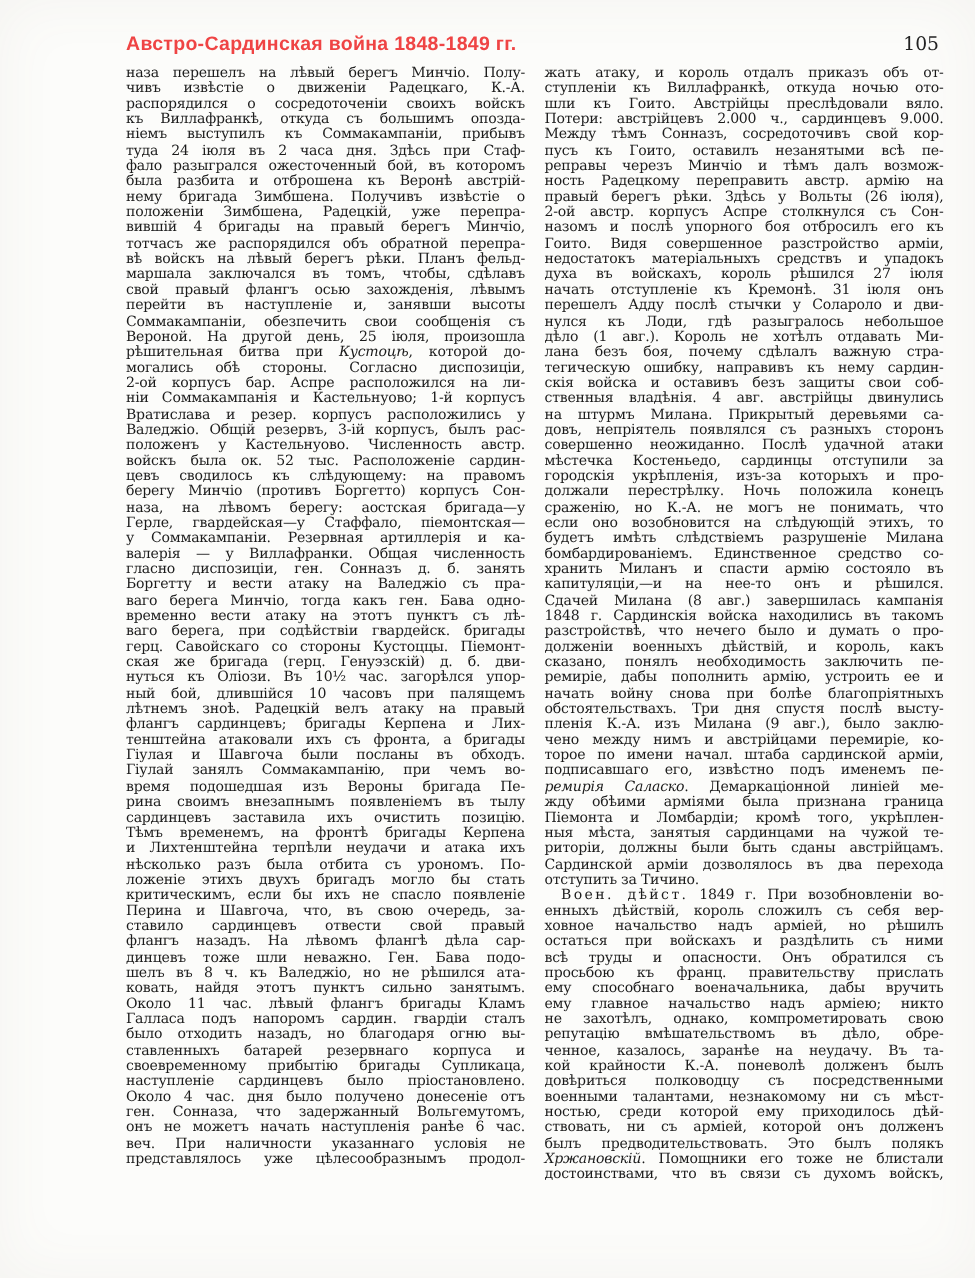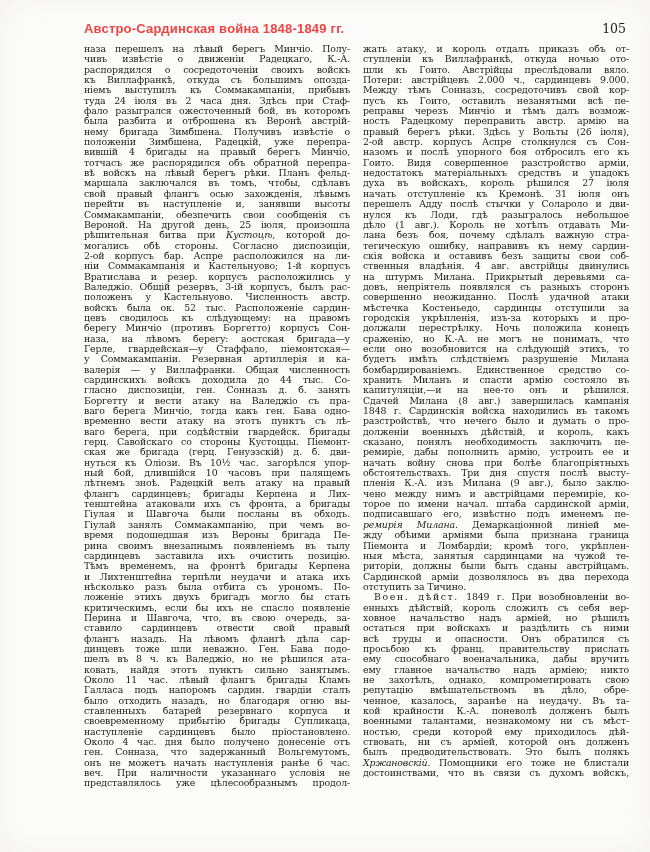--- a/index.html
+++ b/index.html
@@ -97,21 +97,20 @@
         <div class="line">Вратислава и резер. корпусъ расположились у</div>
         <div class="line">Валеджіо. Общій резервъ, 3-ій корпусъ, былъ рас-</div>
         <div class="line">положенъ у Кастельнуово. Численность австр.</div>
         <div class="line">войскъ была ок. 52 тыс. Расположеніе сардин-</div>
         <div class="line">цевъ сводилось къ слѣдующему: на правомъ</div>
         <div class="line">берегу Минчіо (противъ Боргетто) корпусъ Сон-</div>
         <div class="line">наза, на лѣвомъ берегу: аостская бригада—у</div>
         <div class="line">Герле, гвардейская—у Стаффало, піемонтская—</div>
         <div class="line">у Соммакампаніи. Резервная артиллерія и ка-</div>
         <div class="line">валерія — у Виллафранки. Общая численность</div>
-        <div class="line">сардинскихъ войскъ доходила до 44 тыс. Со-</div>
         <div class="line">гласно диспозиціи, ген. Сонназъ д. б. занять</div>
         <div class="line">Боргетту и вести атаку на Валеджіо съ пра-</div>
         <div class="line">ваго берега Минчіо, тогда какъ ген. Бава одно-</div>
         <div class="line">временно вести атаку на этотъ пунктъ съ лѣ-</div>
         <div class="line">ваго берега, при содѣйствіи гвардейск. бригады</div>
         <div class="line">герц. Савойскаго со стороны Кустоццы. Піемонт-</div>
         <div class="line">ская же бригада (герц. Генуэзскій) д. б. дви-</div>
         <div class="line">нуться къ Оліози. Въ 10½ час. загорѣлся упор-</div>
         <div class="line">ный бой, длившійся 10 часовъ при палящемъ</div>
         <div class="line">лѣтнемъ зноѣ. Радецкій велъ атаку на правый</div>
@@ -185,39 +184,40 @@
         <div class="line">разстройствѣ, что нечего было и думать о про-</div>
         <div class="line">долженіи военныхъ дѣйствій, и король, какъ</div>
         <div class="line">сказано, понялъ необходимость заключить пе-</div>
         <div class="line">ремиріе, дабы пополнить армію, устроить ее и</div>
         <div class="line">начать войну снова при болѣе благопріятныхъ</div>
         <div class="line">обстоятельствахъ. Три дня спустя послѣ высту-</div>
         <div class="line">пленія К.-А. изъ Милана (9 авг.), было заклю-</div>
         <div class="line">чено между нимъ и австрійцами перемиріе, ко-</div>
         <div class="line">торое по имени начал. штаба сардинской арміи,</div>
         <div class="line">подписавшаго его, извѣстно подъ именемъ пе-</div>
-        <div class="line"><i>ремирія Милана</i>. Демаркаціонной линіей ме-</div>
+        <div class="line"><i>ремирія Саласко</i>. Демаркаціонной линіей ме-</div>
         <div class="line">жду обѣими арміями была признана граница</div>
         <div class="line">Піемонта и Ломбардіи; кромѣ того, укрѣплен-</div>
         <div class="line">ныя мѣста, занятыя сардинцами на чужой те-</div>
         <div class="line">риторіи, должны были быть сданы австрійцамъ.</div>
         <div class="line">Сардинской арміи дозволялось въ два перехода</div>
         <div class="line flush-left">отступить за Тичино.</div>
         <div class="line indent"><span class="spaced">Воен. дѣйст.</span> 1849 г. При возобновленіи во-</div>
         <div class="line">енныхъ дѣйствій, король сложилъ съ себя вер-</div>
         <div class="line">ховное начальство надъ арміей, но рѣшилъ</div>
         <div class="line">остаться при войскахъ и раздѣлить съ ними</div>
         <div class="line">всѣ труды и опасности. Онъ обратился съ</div>
         <div class="line">просьбою къ франц. правительству прислать</div>
         <div class="line">ему способнаго военачальника, дабы вручить</div>
         <div class="line">ему главное начальство надъ арміею; никто</div>
         <div class="line">не захотѣлъ, однако, компрометировать свою</div>
         <div class="line">репутацію вмѣшательствомъ въ дѣло, обре-</div>
         <div class="line">ченное, казалось, заранѣе на неудачу. Въ та-</div>
         <div class="line">кой крайности К.-А. поневолѣ долженъ былъ</div>
+        <div class="line">довѣриться полководцу съ посредственными</div>
         <div class="line">военными талантами, незнакомому ни съ мѣст-</div>
         <div class="line">ностью, среди которой ему приходилось дѣй-</div>
         <div class="line">ствовать, ни съ арміей, которой онъ долженъ</div>
         <div class="line">былъ предводительствовать. Это былъ полякъ</div>
         <div class="line"><i>Хржановскій</i>. Помощники его тоже не блистали</div>
         <div class="line">достоинствами, что въ связи съ духомъ войскъ,</div>
       </div>
   </div>
 </div>
 

